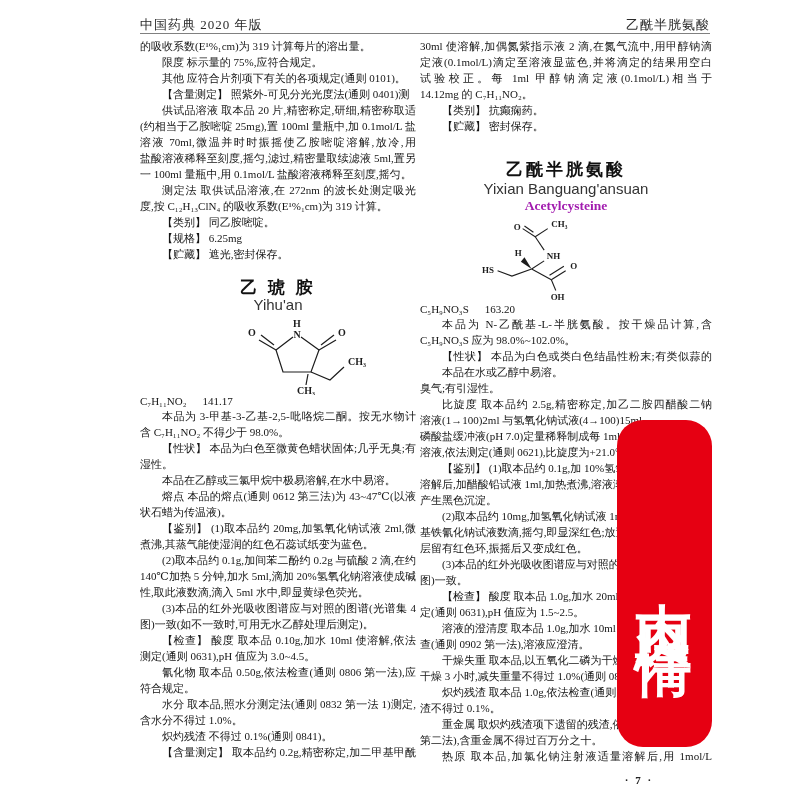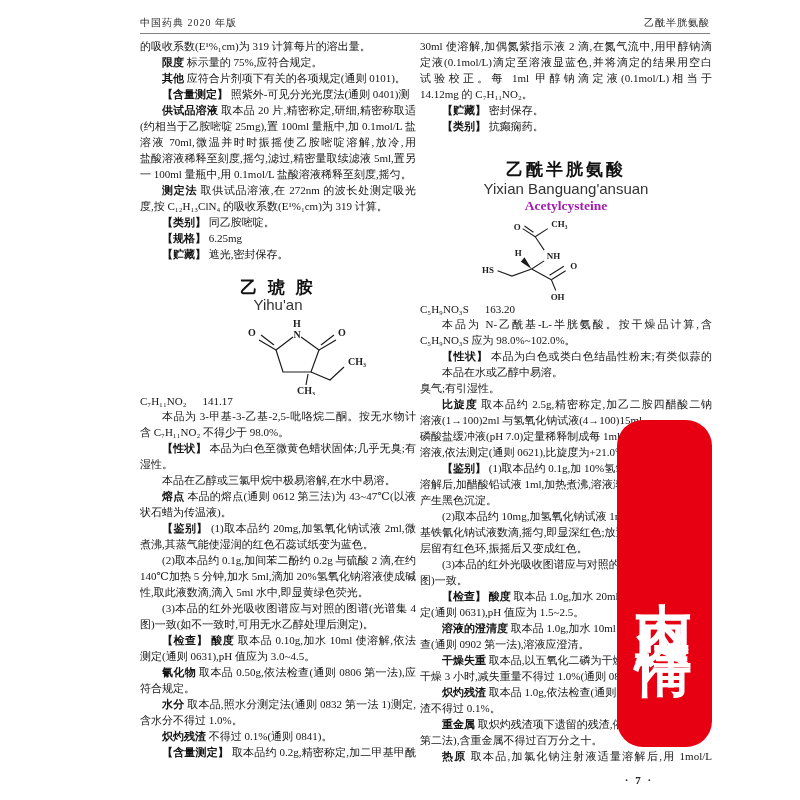--- a/index.html
+++ b/index.html
@@ -6,30 +6,30 @@
   body{
     width:800px;height:800px;position:relative;overflow:hidden;
     background:#ffffff;color:#1c1c1c;
     font-family:"Liberation Serif","DejaVu Serif",serif;
   }
   
   .header{
     position:absolute;left:140px;top:16px;width:570px;height:17px;
     border-bottom:1px solid #808080;
     display:flex;justify-content:space-between;
-    font-size:10px;letter-spacing:1px;color:#2a2a2a;
+    font-size:13px;letter-spacing:1px;color:#2a2a2a;
   }
   
   .col{position:absolute;top:38px;font-size:11px;line-height:16px;color:#151515;}
   .col.left{left:140px;width:276px;}
   .col.right{left:420px;width:292px;}
   .line{height:16px;overflow:hidden;white-space:normal;}
   .line.jst{text-align:justify;text-align-last:justify;}
   .line.ind{text-indent:22px;}
-  .line b{font-weight:bold;}
+  .line b{font-weight:normal;}
   
   .mono{text-align:center;}
   .title-cn{font-family:"Liberation Sans","DejaVu Sans",sans-serif;font-weight:bold;
     font-size:17px;line-height:20px;letter-spacing:3px;margin-top:16px;color:#111;}
   .pinyin{font-family:"Liberation Sans","DejaVu Sans",sans-serif;font-size:15px;
     line-height:13px;margin-top:0;color:#333;}
   .title-en{font-size:13.5px;font-weight:bold;line-height:15px;margin-top:3px;color:#a21caf;}
   svg.struct{display:block;}
   svg.struct text{font-size:10px;font-weight:bold;font-family:"Liberation Serif",serif;fill:#1c1c1c;}
   .formula-line{font-size:11px;height:13px;line-height:13px;text-align:left;}
@@ -125,22 +125,22 @@
       <div class="line ind jst"><b>【含量测定】</b> 取本品约 0.2g,精密称定,加二甲基甲酰胺</div>
     </div>
 </div>
 
 <div class="col right">
   <div>
       <div class="line jst">30ml 使溶解,加偶氮紫指示液 2 滴,在氮气流中,用甲醇钠滴</div>
       <div class="line jst">定液(0.1mol/L)滴定至溶液显蓝色,并将滴定的结果用空白</div>
       <div class="line jst">试验校正。每 1ml 甲醇钠滴定液(0.1mol/L)相当于</div>
       <div class="line">14.12mg 的 C₇H₁₁NO₂。</div>
+      <div class="line ind"><b>【类别】</b> 抗癫痫药。</div>
       <div class="line ind"><b>【贮藏】</b> 密封保存。</div>
-      <div class="line ind"><b>【类别】</b> 抗癫痫药。</div>
     </div>
 
   <div class="mono" style="margin-top:26px;">
     <div class="title-cn" style="margin-top:0;">乙酰半胱氨酸</div>
     <div class="pinyin" style="margin-top:2px;">Yixian Banguang'ansuan</div>
     <div class="title-en">Acetylcysteine</div>
 
     <svg class="struct" width="160" height="86" viewBox="0 0 160 96" style="margin:4px 0 0 37px;">
       <g stroke="#1c1c1c" stroke-width="1.2" fill="none">
         <path d="M78,22 L92,13"></path>

